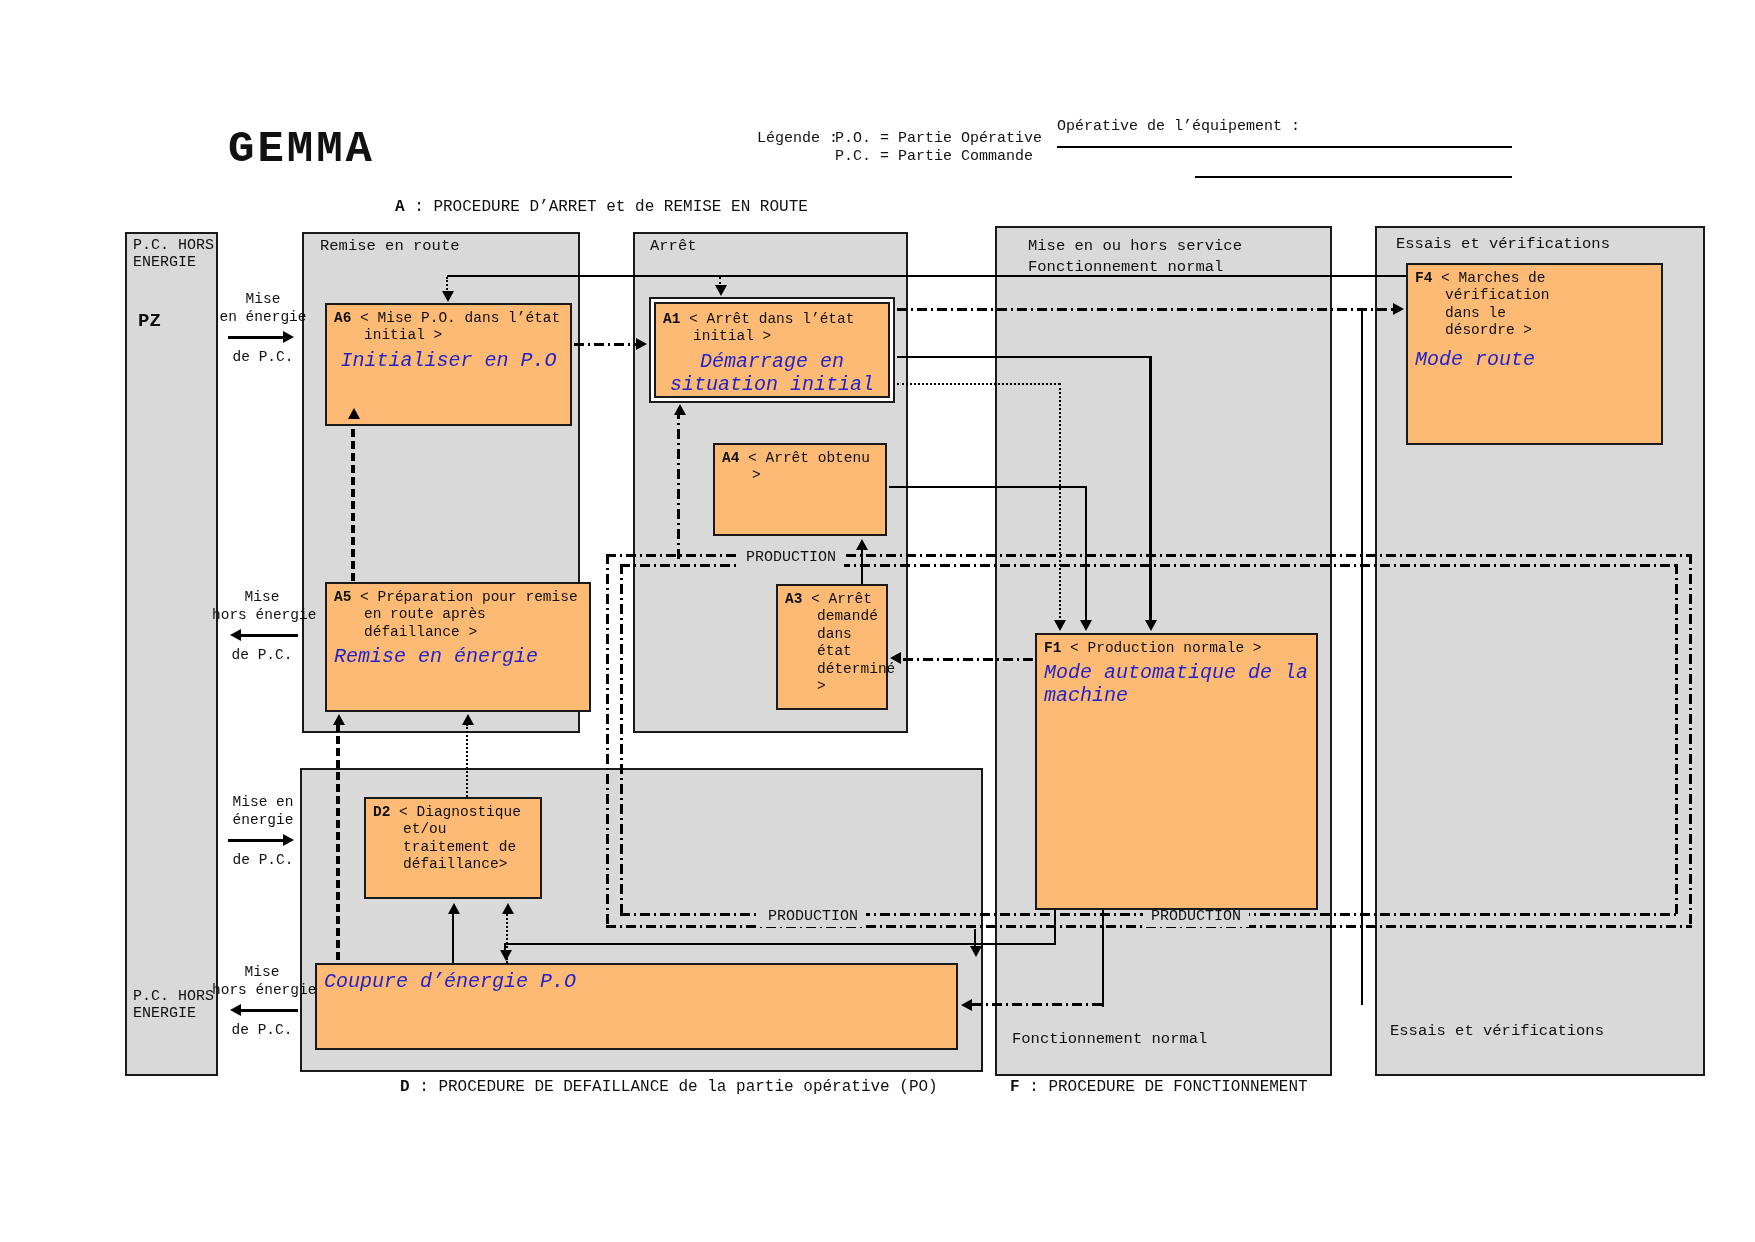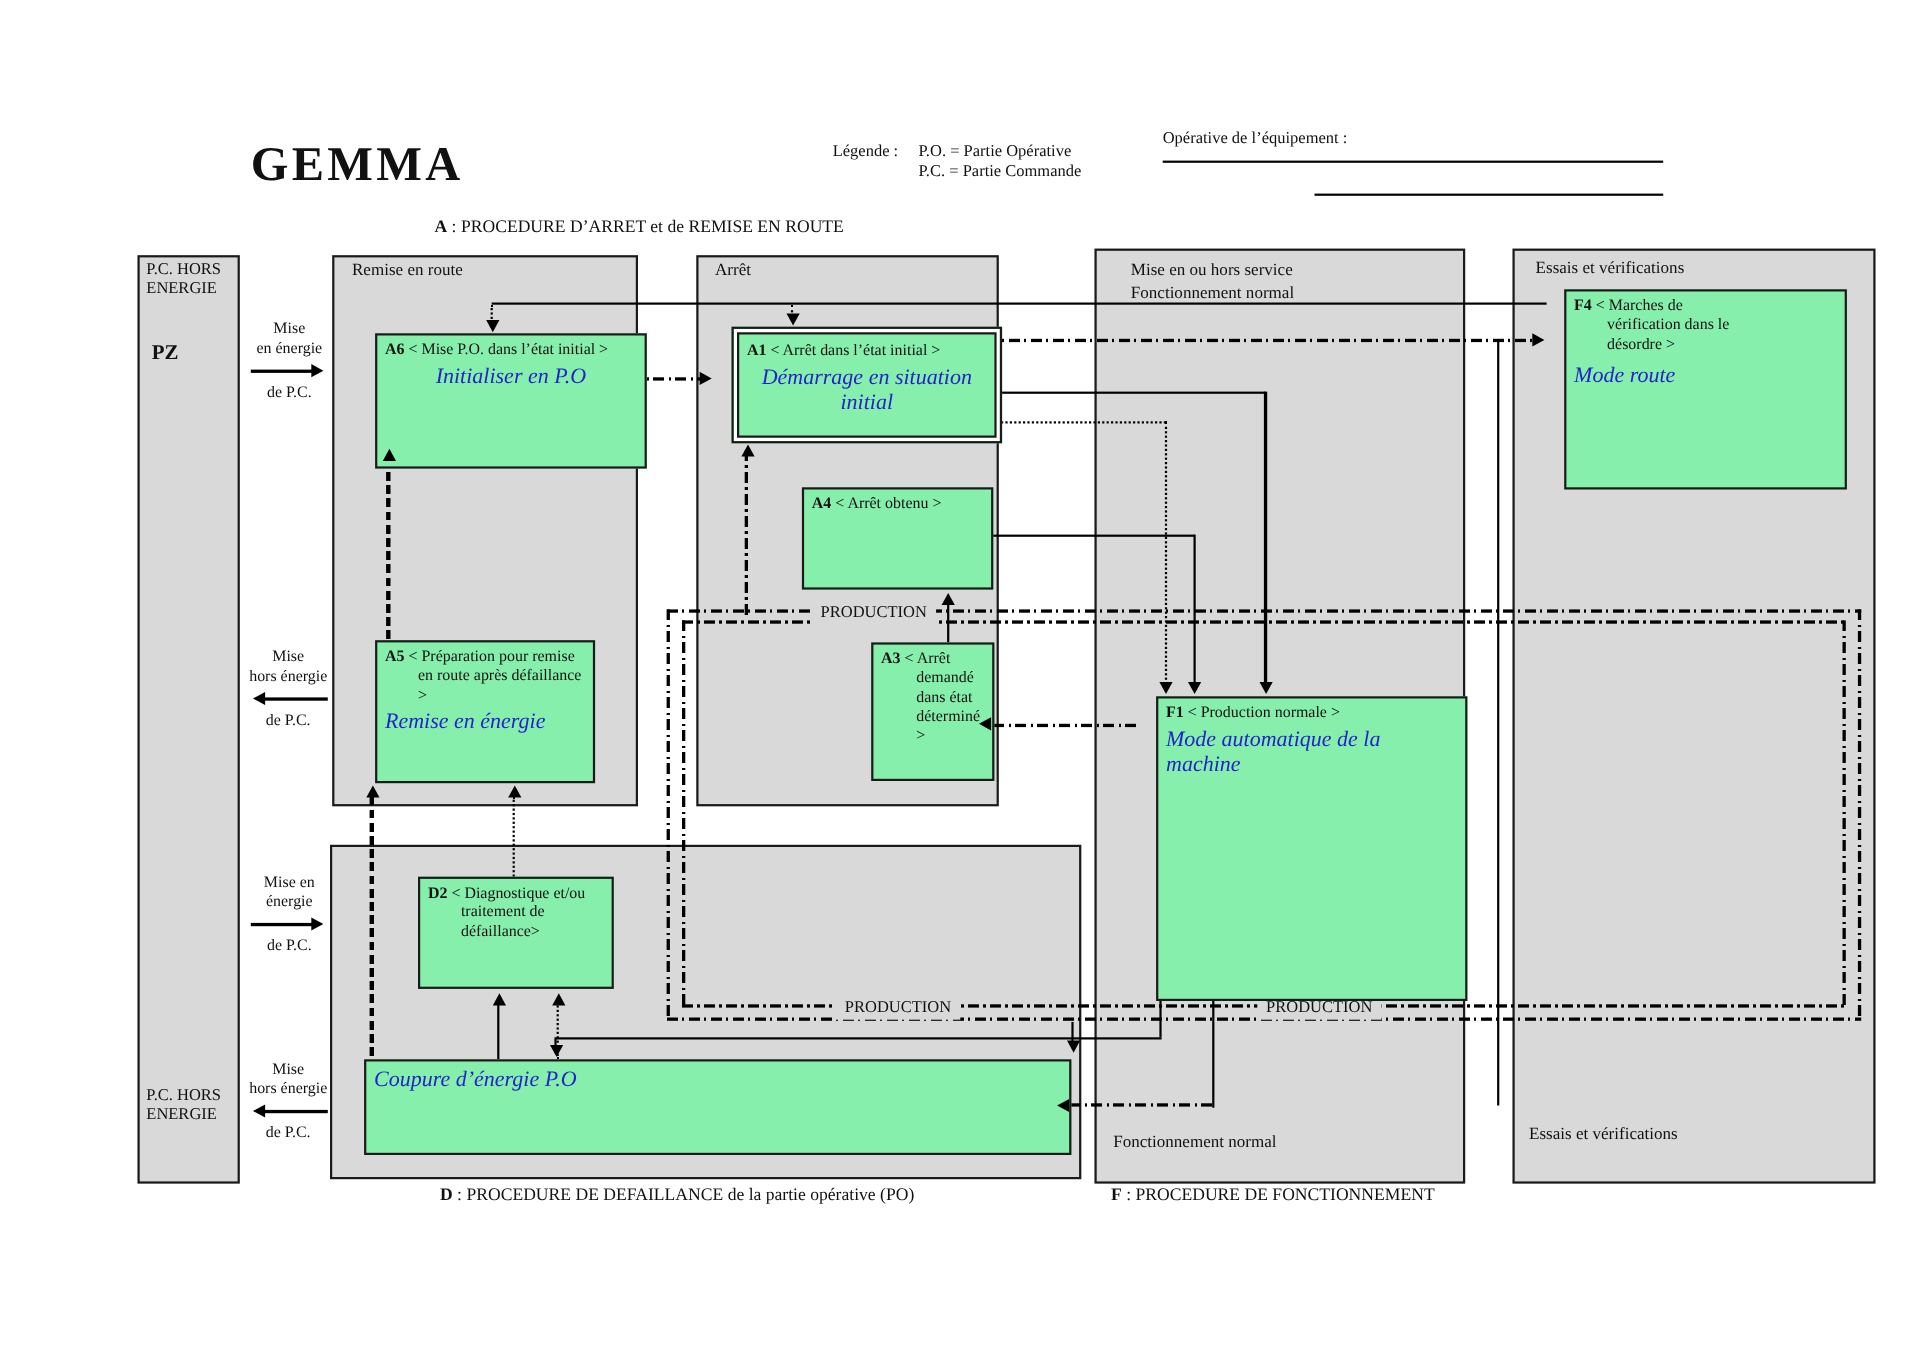--- a/index.html
+++ b/index.html
@@ -1,21 +1,21 @@
 <!DOCTYPE html>
 <html><head>
 <meta charset="utf-8">
 <style>
   html,body{margin:0;padding:0;background:#fff;}
   #page{position:relative;width:1755px;height:1242px;background:#ffffff;overflow:hidden;
-        font-family:Liberation Serif, serif;color:#111;}
+        font-family:Liberation Mono, monospace;color:#111;}
   .abs{position:absolute;}
   .region{position:absolute;background:#d9d9d9;border:2px solid #1a1a1a;box-sizing:border-box;}
-  .state{position:absolute;background:#86efac;border:2px solid #1a1a1a;box-sizing:border-box;
-         padding:5px 7px;font-size:14.5px;line-height:1.2;z-index:3;margin-left:16px;}
+  .state{position:absolute;background:#fdba74;border:2px solid #1a1a1a;box-sizing:border-box;
+         padding:5px 7px;font-size:14.5px;line-height:1.2;z-index:3;}
   .state.double{box-shadow:inset 0 0 0 3px #fff, inset 0 0 0 5px #1a1a1a;padding:12px 12px;}
   .code{font-weight:bold;}
   .desc{text-indent:-30px;padding-left:30px;}
   .mode{color:#2323c8;font-style:italic;font-size:20px;line-height:1.15;margin-top:4px;}
   .mode.center{text-align:center;}
   .rlabel{position:absolute;font-size:15.5px;z-index:2;}
   .hl{position:absolute;height:2px;background:#000;z-index:1;}
   .vl{position:absolute;width:2px;background:#000;z-index:1;}
   .vl3{width:3px;}
   .doth{position:absolute;height:0;border-top:2px dotted #000;z-index:1;}
@@ -206,21 +206,21 @@
     </div>
   </div>
 
   <div class="state" style="left:776px;top:584px;width:112px;height:126px;">
     <div class="desc" style="text-indent:-32px;padding-left:32px;">
       <span class="code">A3</span>
       <span>&lt; Arrêt demandé dans état déterminé &gt;</span>
     </div>
   </div>
 
-  <div class="state" style="left:325px;top:582px;width:200px;height:130px;">
+  <div class="state" style="left:325px;top:582px;width:266px;height:130px;">
     <div class="desc">
       <span class="code">A5</span>
       <span>&lt; Préparation pour remise en route après défaillance &gt;</span>
     </div>
     <div class="mode">Remise en énergie</div>
   </div>
 
   <div class="state" style="left:1035px;top:633px;width:283px;height:277px;">
     <div class="desc">
       <span class="code">F1</span>

